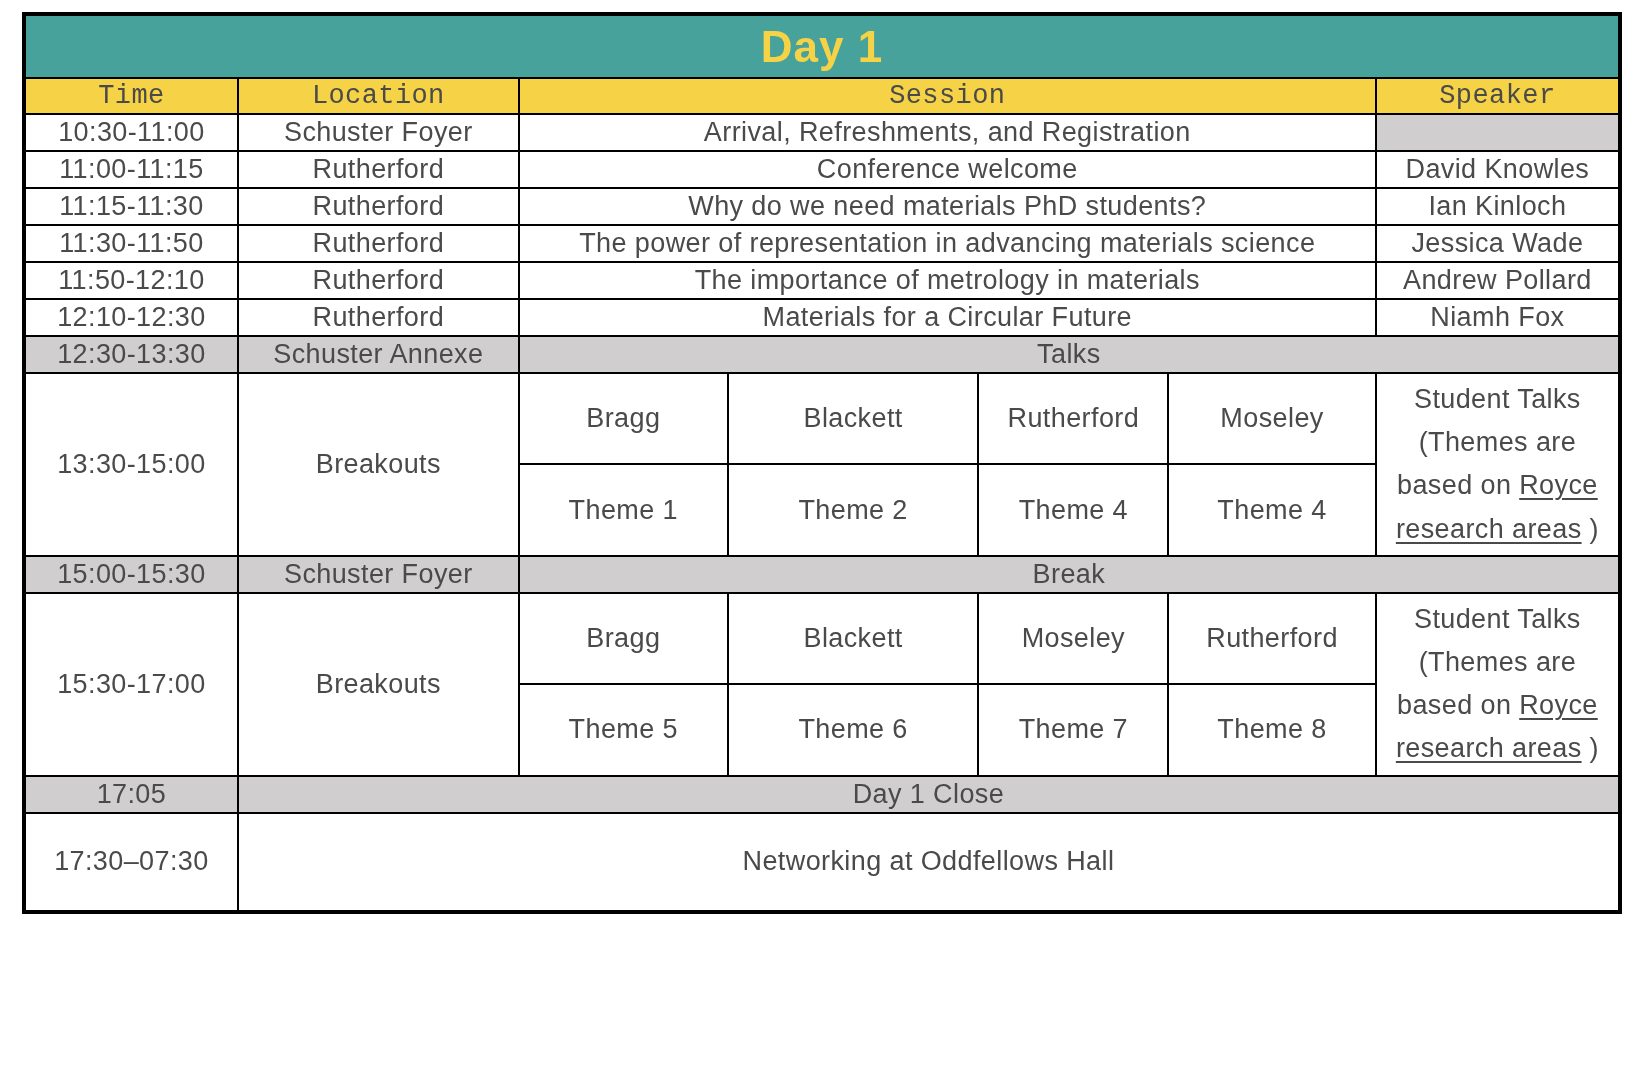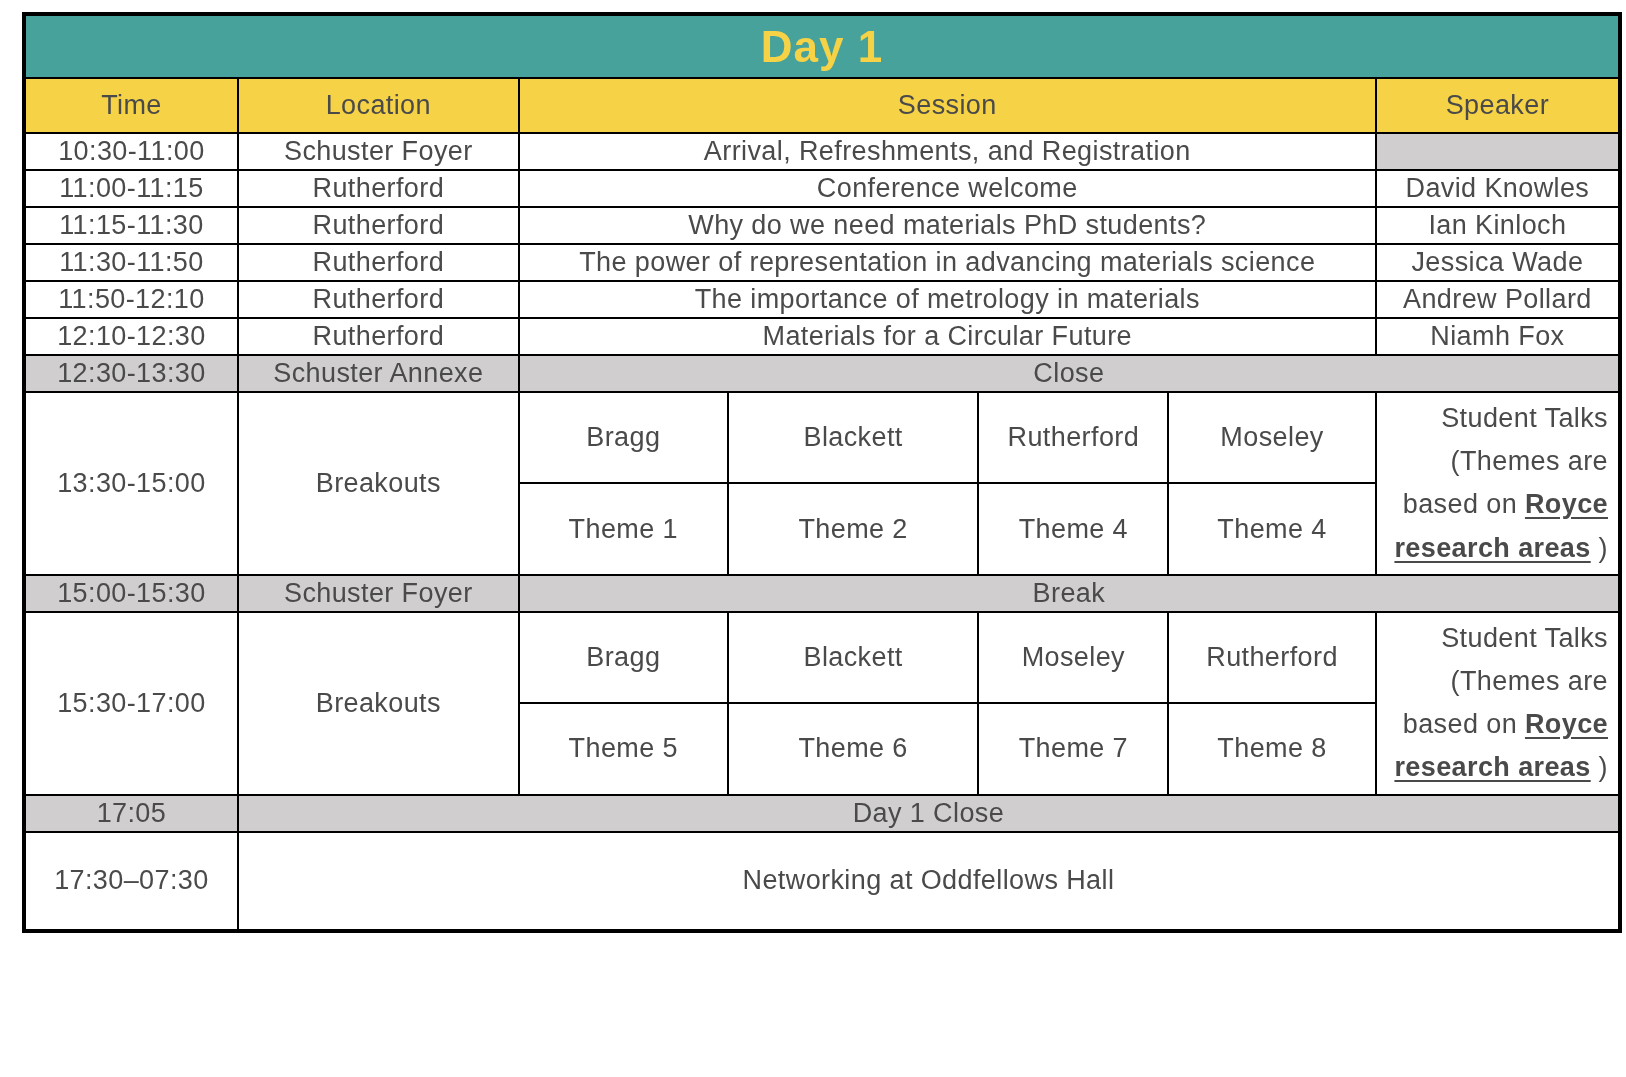--- a/index.html
+++ b/index.html
@@ -42,38 +42,37 @@
   tr.title-row td {
     background: var(--teal);
     color: var(--yellow);
     font-size: 44px;
     font-weight: bold;
     height: 64px;
     letter-spacing: 1px;
   }
   tr.head-row td {
     background: var(--yellow);
-    height: 55px;
+    height: 36px;
+    font-family: Liberation Mono, monospace;
   }
   tr.data-row td { height: 36px; }
   td.gray, tr.gray-row td { background: var(--gray); }
   tr.breakout-sub td { height: 90px; }
   tr.networking-row td { height: 99px; }
   td.student-talks {
     line-height: 1.6;
     padding: 4px 10px;
-    text-align: right;
   }
   td.student-talks .line { display: block; white-space: nowrap; }
   .royce-link {
     color: inherit;
     text-decoration: underline;
     text-underline-offset: 4px;
     cursor: pointer;
-    font-weight: bold;
   }
 </style>
 </head>
 <body>
 
 <table class="schedule">
   <colgroup>
     <col style="width:13.4%">
     <col style="width:17.6%">
     <col style="width:13.1%">
@@ -133,21 +132,21 @@
   <tr class="data-row">
     <td>12:10-12:30</td>
     <td>Rutherford</td>
     <td colspan="4">Materials for a Circular Future</td>
     <td>Niamh Fox</td>
   </tr>
 
   <tr class="data-row gray-row">
     <td>12:30-13:30</td>
     <td>Schuster Annexe</td>
-    <td colspan="5">Close</td>
+    <td colspan="5">Talks</td>
   </tr>
 
   <tr class="breakout-sub">
     <td rowspan="2">13:30-15:00</td>
     <td rowspan="2">Breakouts</td>
     <td>Bragg</td>
     <td>Blackett</td>
     <td>Rutherford</td>
     <td>Moseley</td>
     <td rowspan="2" class="student-talks">

